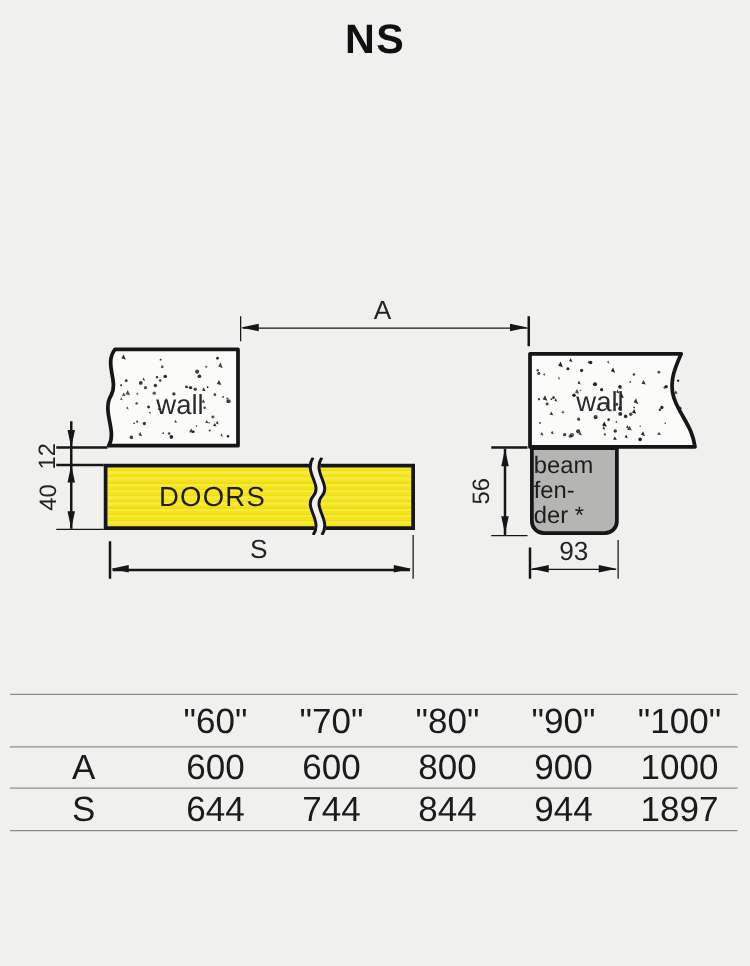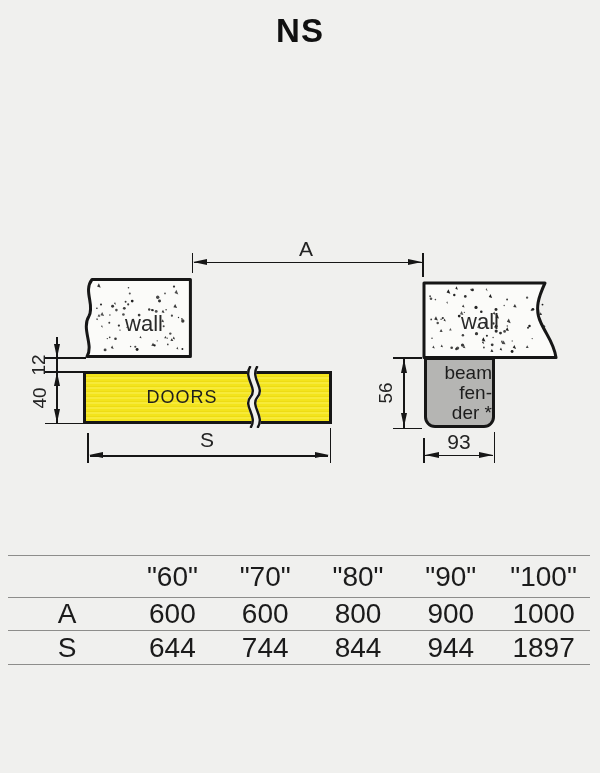--- a/index.html
+++ b/index.html
@@ -30,30 +30,30 @@
   .dimlabel.rot{transform:rotate(-90deg); transform-origin:center; font-size:19px;
     width:34px; height:20px; line-height:20px;}
 
   svg text{font-family:"Liberation Sans", sans-serif; fill:#2a2a2a;}
 
   
   .door{position:absolute; left:83px; top:371px; width:249px; height:53px;
     border:3px solid var(--line);
     background:repeating-linear-gradient(180deg,
       var(--door) 0 2px, #eedc14 2px 3px, #f7ea3a 3px 5px);}
-  .door-label{position:absolute; left:20px; top:0; width:152px; height:47px;
-    line-height:47px; text-align:center; font-size:18px; letter-spacing:1px;
+  .door-label{position:absolute; left:8px; top:0; width:152px; height:47px;
+    line-height:47px; text-align:center; font-size:22px; letter-spacing:1px;
     color:#1e1e1e;}
   .break-svg{position:absolute; left:242px; top:366px;}
 
   
   .fender{position:absolute; left:424px; top:357px; width:71px; height:71px;
     border:3px solid var(--line); border-radius:0 0 11px 11px;
     background:var(--fender); display:flex; flex-direction:column;
-    justify-content:center; align-items:flex-end;}
+    justify-content:center; align-items:flex-start;}
   .fender div{font-size:19px; line-height:20px; color:#1d1d1d; text-align:center;}
 
   
   .spec-table{position:absolute; left:8px; top:555px; width:582px;
     border-bottom:1.5px solid var(--rule); font-size:28px;}
   .trow{display:grid; grid-template-columns:118px repeat(5,1fr);
     border-top:1.5px solid var(--rule); align-items:center;}
   .trow.head{height:42px;} .trow.r1{height:33px;} .trow.r2{height:34px;}
   .tcell{text-align:center; white-space:nowrap;}
 </style>

